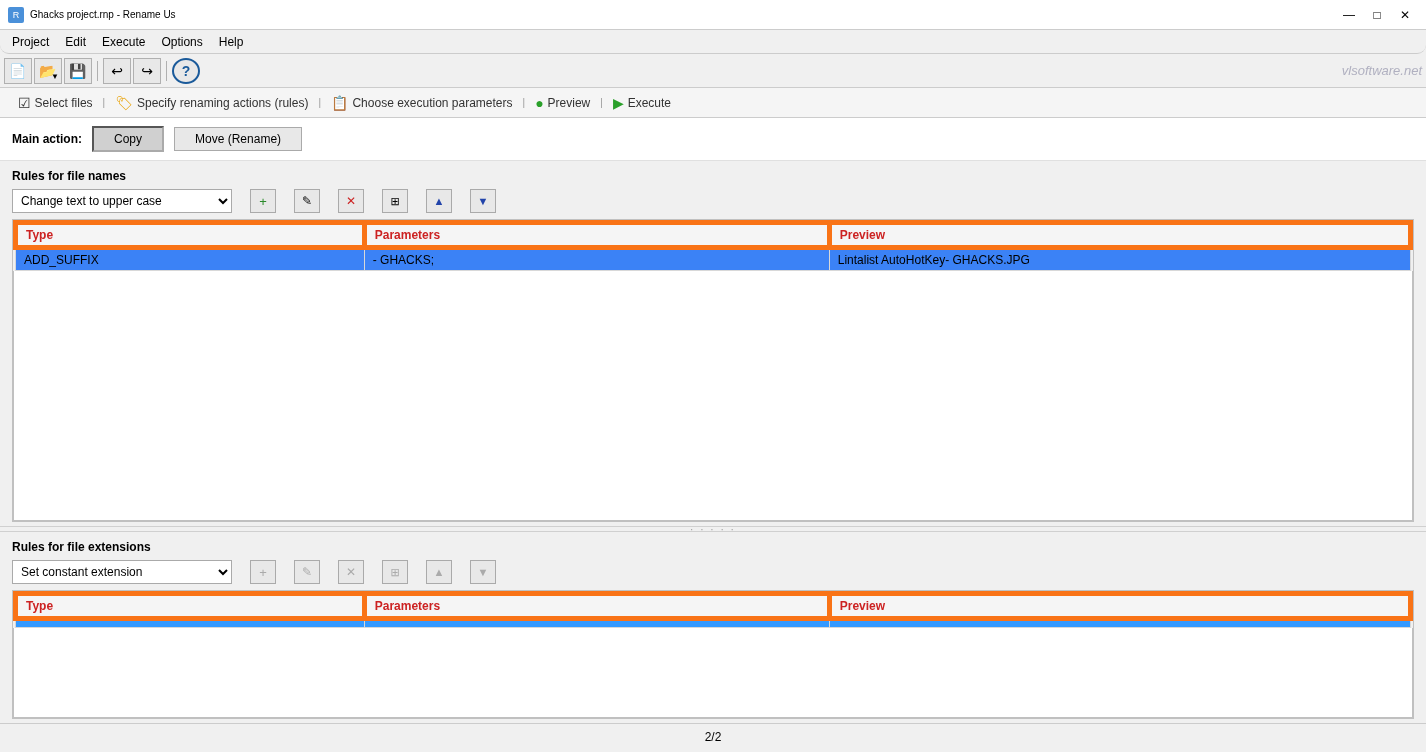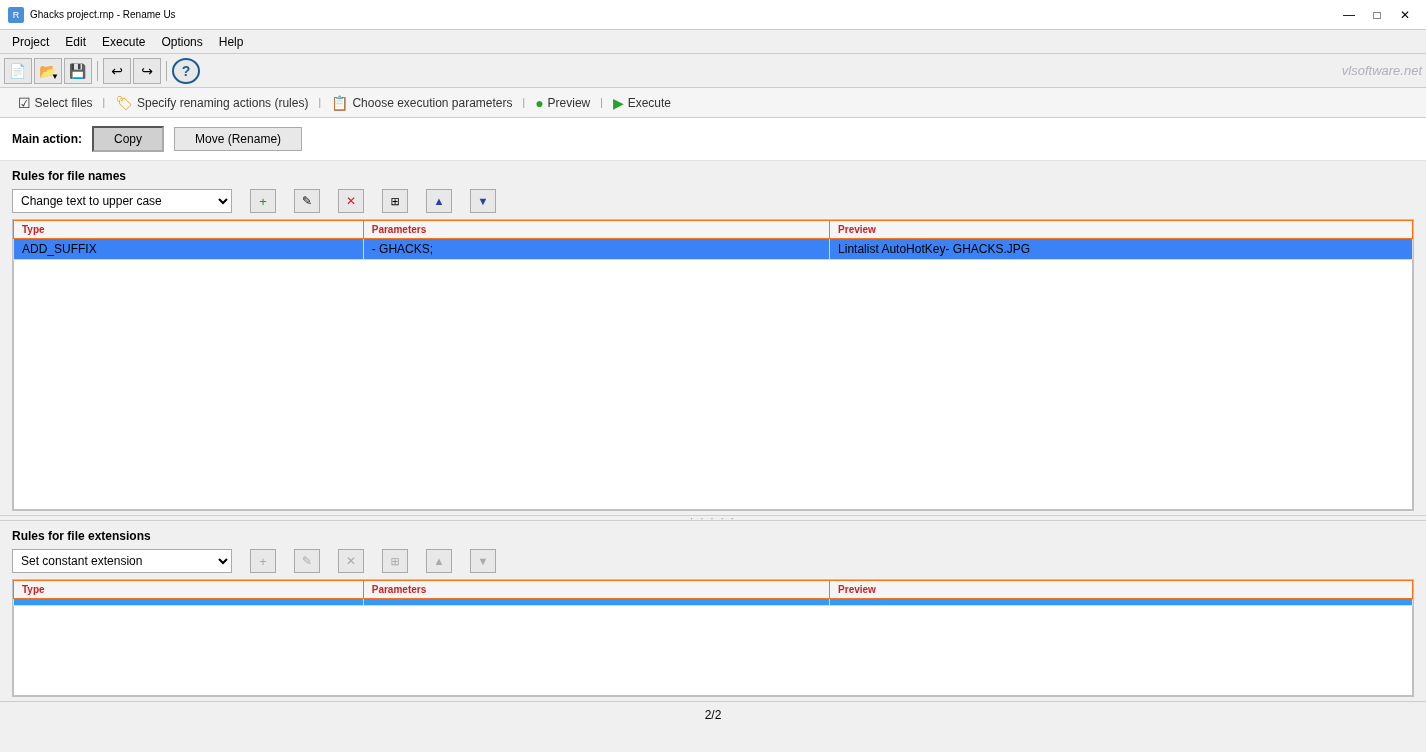--- a/index.html
+++ b/index.html
@@ -50,20 +50,21 @@
     }
 
     
     .menu-bar {
       background: #f0f0f0;
       display: flex;
       align-items: center;
       padding: 2px 4px;
       border-bottom: 1px solid #ccc;
       height: 24px;
+      border-radius: 9px;
     }
     .menu-item {
       padding: 2px 8px;
       cursor: pointer;
       font-size: 12px;
     }
 
     
     .toolbar {
       background: #f0f0f0;
@@ -185,26 +186,26 @@
     .rule-btn.blue-down { color: #2244aa; }
 
     
     .rules-table {
       width: 100%;
       border-collapse: collapse;
       font-size: 12px;
     }
     .rules-table th {
       background: #f5f5f5;
-      border: 1px solid #f97316;
+      border: 5px solid #f97316;
       padding: 3px 8px;
       text-align: left;
       font-weight: bold;
       color: #cc2222;
-      font-size: 10px;
+      font-size: 12px;
     }
     .rules-table td {
       border: 1px solid #d8d8d8;
       padding: 3px 8px;
       font-size: 12px;
     }
     .rules-table .col-type { width: 120px; }
     .rules-table .col-params { width: 160px; }
     .rules-table .col-preview { width: 200px; }
 

